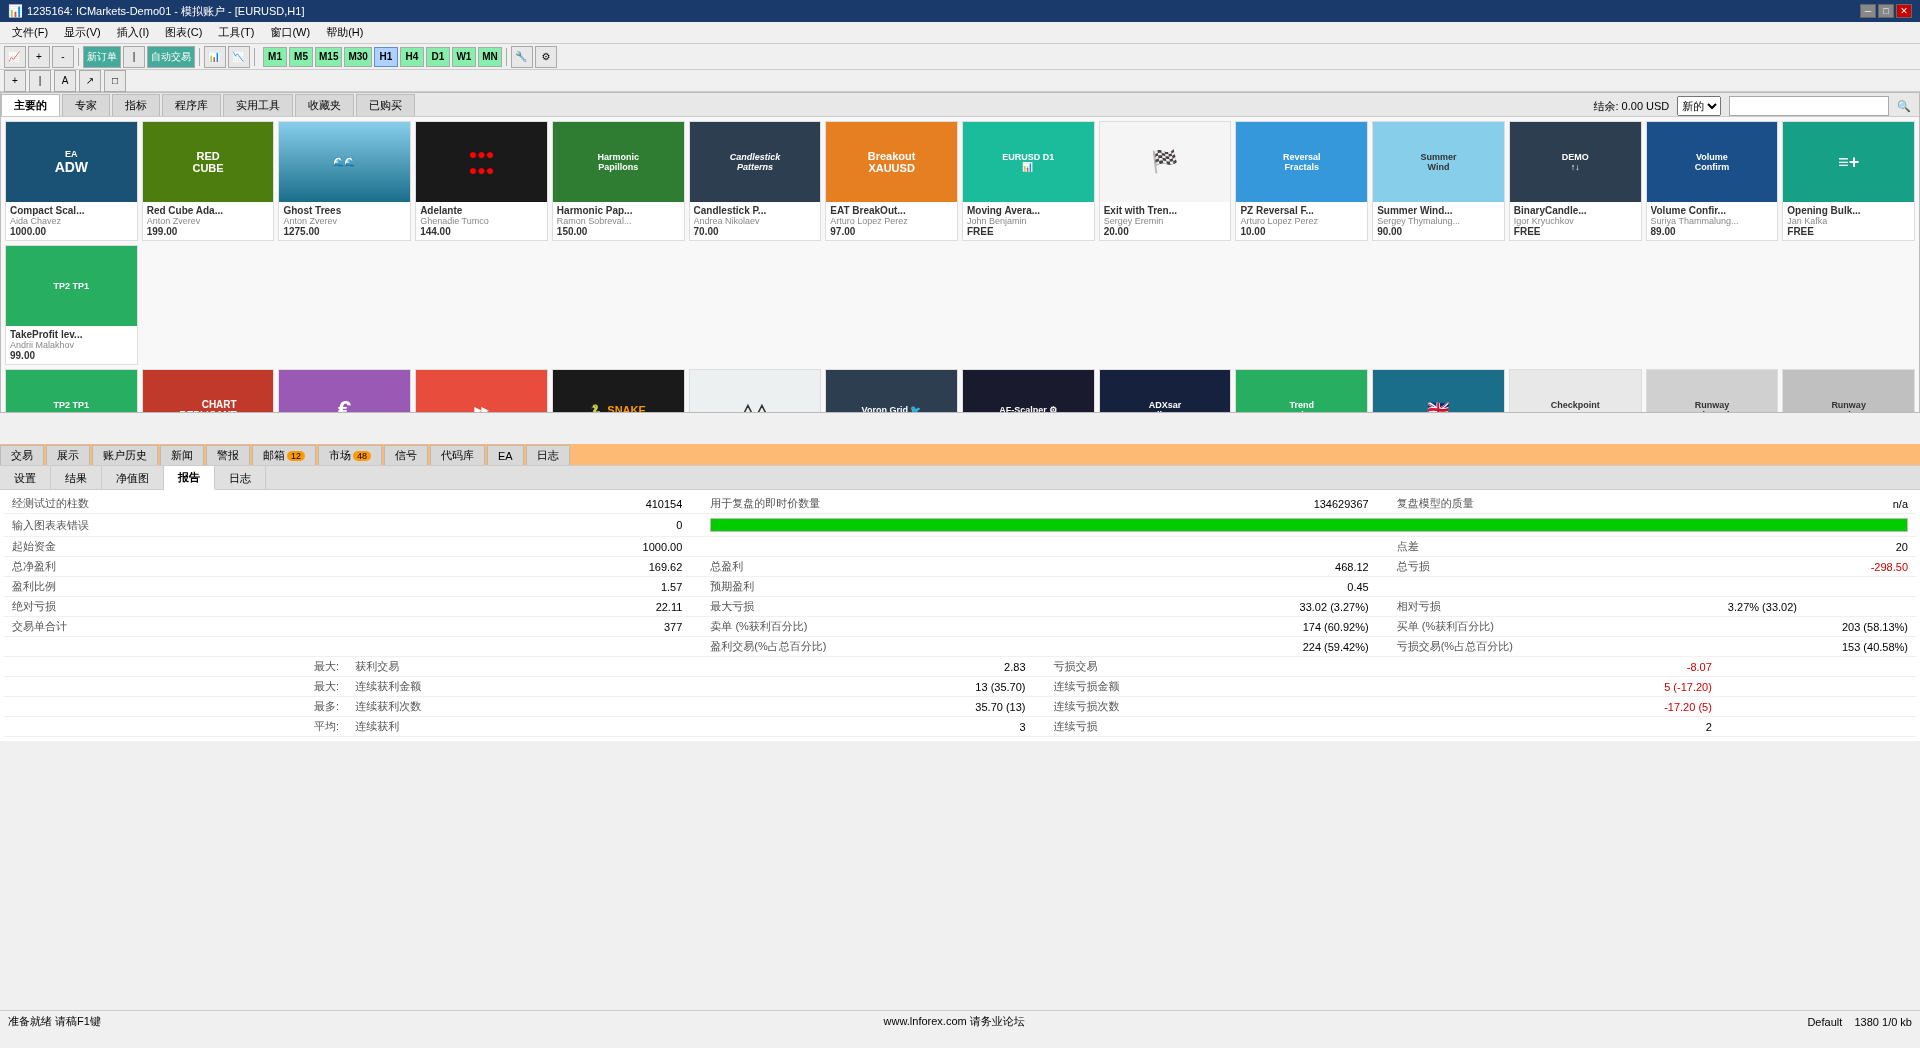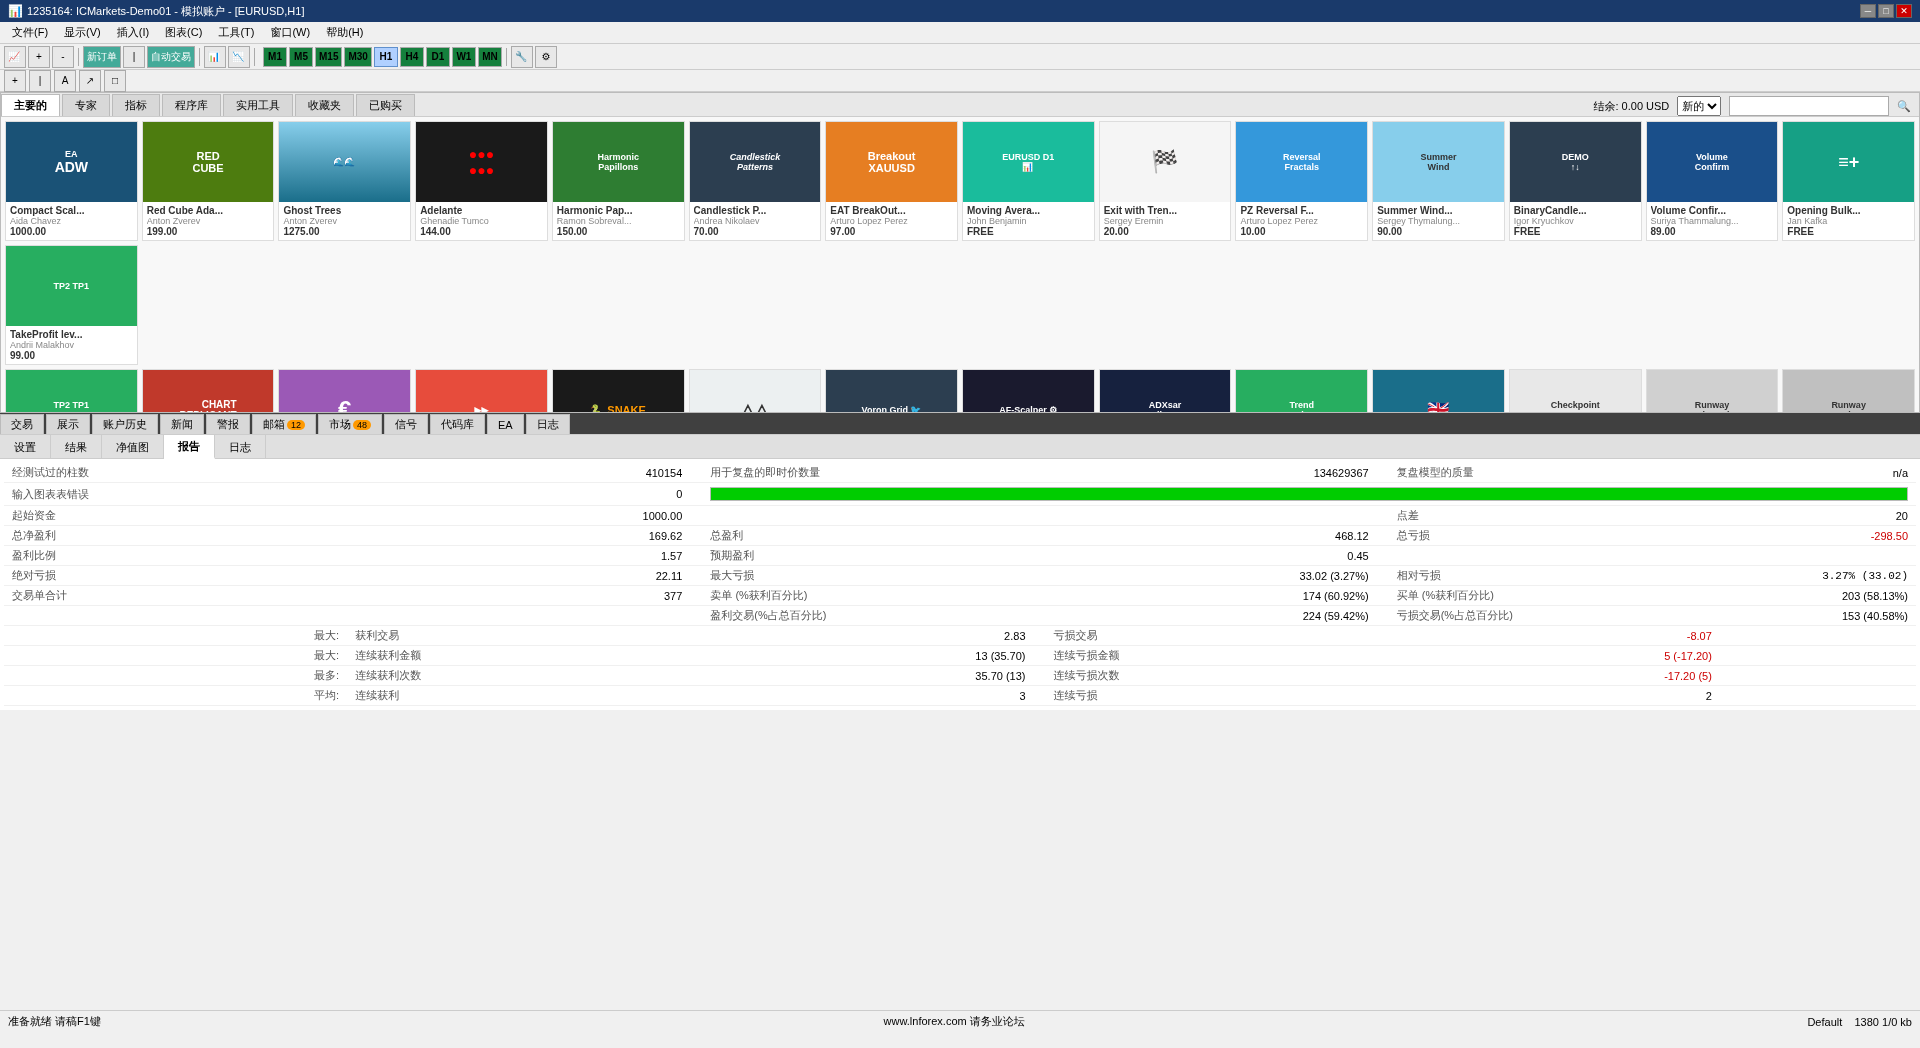--- a/index.html
+++ b/index.html
@@ -17,21 +17,21 @@
     .menu-item { padding: 2px 8px; cursor: pointer; }
 
     
     .toolbar { background: #f0f0f0; height: 26px; display: flex; align-items: center; padding: 0 4px; border-bottom: 1px solid #ccc; gap: 2px; }
     .tb-btn { height: 22px; min-width: 22px; background: #e8e8e8; border: 1px solid #aaa; cursor: pointer; display: flex; align-items: center; justify-content: center; font-size: 10px; padding: 0 3px; }
     .tb-sep { width: 1px; height: 18px; background: #aaa; margin: 0 2px; }
     .tb-green { background: #4a9; color: #fff; }
 
     
     .time-btns { display: flex; gap: 2px; margin-left: 4px; }
-    .time-btn { height: 20px; min-width: 24px; background: #15803d; border: 1px solid #aaa; cursor: pointer; font-size: 10px; font-weight: bold; padding: 0 3px; display: flex; align-items: center; justify-content: center; }
+    .time-btn { height: 20px; min-width: 24px; background: #86efac; border: 1px solid #aaa; cursor: pointer; font-size: 10px; font-weight: bold; padding: 0 3px; display: flex; align-items: center; justify-content: center; }
 
     
     .toolbar2 { background: #f0f0f0; height: 22px; display: flex; align-items: center; padding: 0 4px; border-bottom: 1px solid #ccc; gap: 3px; font-size: 11px; }
 
     
     .main-area { display: flex; flex-direction: column; height: calc(1048px - 22px - 22px - 26px - 22px); }
 
     
     .market-panel { background: #fff; border: 1px solid #bbb; margin: 0; }
 
@@ -47,21 +47,21 @@
     .products-area { height: 300px; overflow-y: auto; overflow-x: hidden; background: #f8f8f8; padding: 4px; }
     .products-grid { display: grid; grid-template-columns: repeat(14, 1fr); gap: 4px; }
     .product-card { background: #fff; border: 1px solid #ddd; cursor: pointer; display: flex; flex-direction: column; overflow: hidden; }
     .product-img { height: 80px; display: flex; align-items: center; justify-content: center; overflow: hidden; font-size: 9px; text-align: center; color: #fff; font-weight: bold; }
     .product-info { padding: 3px 4px; }
     .product-name { font-size: 10px; font-weight: bold; color: #333; white-space: nowrap; overflow: hidden; text-overflow: ellipsis; }
     .product-author { font-size: 9px; color: #888; white-space: nowrap; overflow: hidden; text-overflow: ellipsis; }
     .product-price { font-size: 10px; color: #333; font-weight: bold; }
 
     
-    .bottom-tabs { display: flex; background: #404040; border-bottom: 1px solid #ccc; height: 22px; align-items: flex-end; }
+    .bottom-tabs { display: flex; background: #fdba74; border-bottom: 1px solid #ccc; height: 22px; align-items: flex-end; margin-top: 31px; }
     .bottom-tab { padding: 2px 10px; border: 1px solid #bbb; border-bottom: none; background: #d8d8d8; cursor: pointer; font-size: 11px; margin-right: 2px; height: 20px; display: flex; align-items: center; }
     .bottom-tab .badge { background: #f90; font-size: 9px; border-radius: 8px; padding: 0 4px; margin-left: 2px; }
 
     .progress-bar-container { height: 14px; background: #ddd; border: 1px solid #bbb; margin: 2px 0; }
     .progress-bar-fill { height: 100%; background: #0c0; }
 
     
     .status-bar { background: #f0f0f0; height: 22px; display: flex; align-items: center; padding: 0 8px; border-top: 1px solid #ccc; font-size: 11px; justify-content: space-between; position: fixed; bottom: 16px; width: 1920px; }
 
     
@@ -491,21 +491,21 @@
           <td class="val" style="text-align:right;">0.45</td>
           <td></td>
           <td></td>
         </tr>
         <tr>
           <td class="lbl">绝对亏损</td>
           <td class="val" style="text-align:right;">22.11</td>
           <td class="lbl" style="padding-left:20px;">最大亏损</td>
           <td class="val" style="text-align:right;">33.02 (3.27%)</td>
           <td class="lbl" style="padding-left:20px;">相对亏损</td>
-          <td class="val" style="text-align:right;font-family:Liberation Mono, monospace;">3.27% (33.02)</td>
+          <td class="val" style="text-align:left;">3.27% (33.02)</td>
         </tr>
         <tr>
           <td class="lbl">交易单合计</td>
           <td class="val" style="text-align:right;">377</td>
           <td class="lbl" style="padding-left:20px;">卖单 (%获利百分比)</td>
           <td class="val" style="text-align:right;">174 (60.92%)</td>
           <td class="lbl" style="padding-left:20px;">买单 (%获利百分比)</td>
           <td class="val" style="text-align:right;">203 (58.13%)</td>
         </tr>
         <tr>

